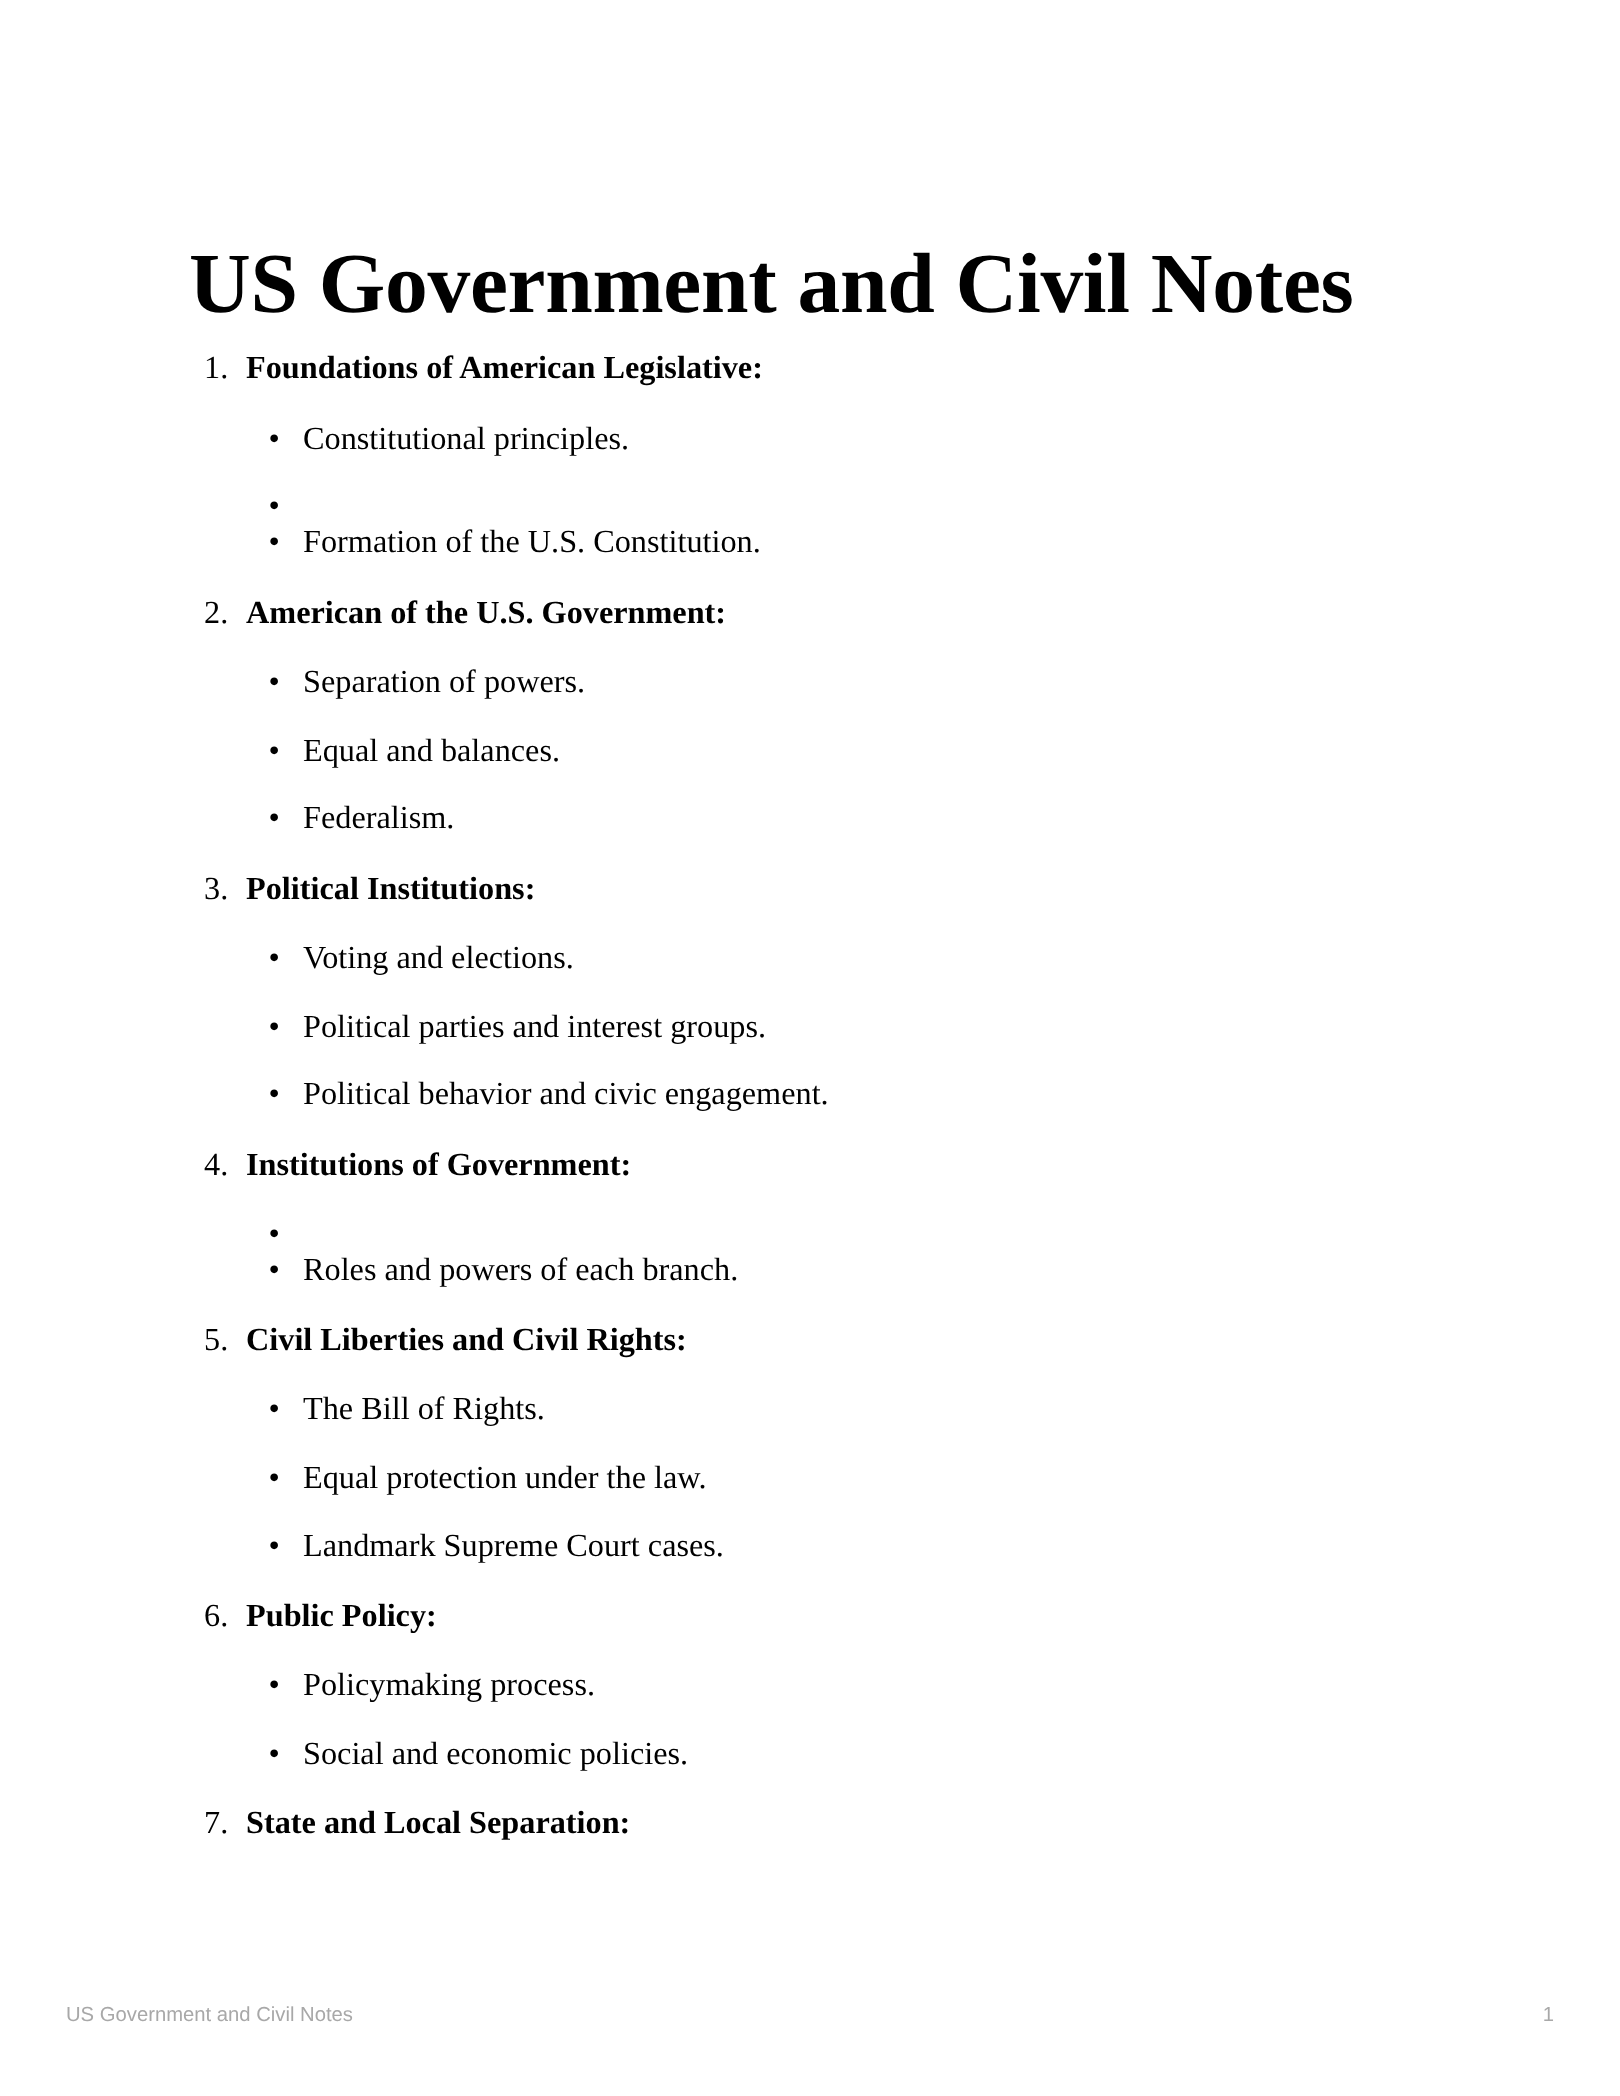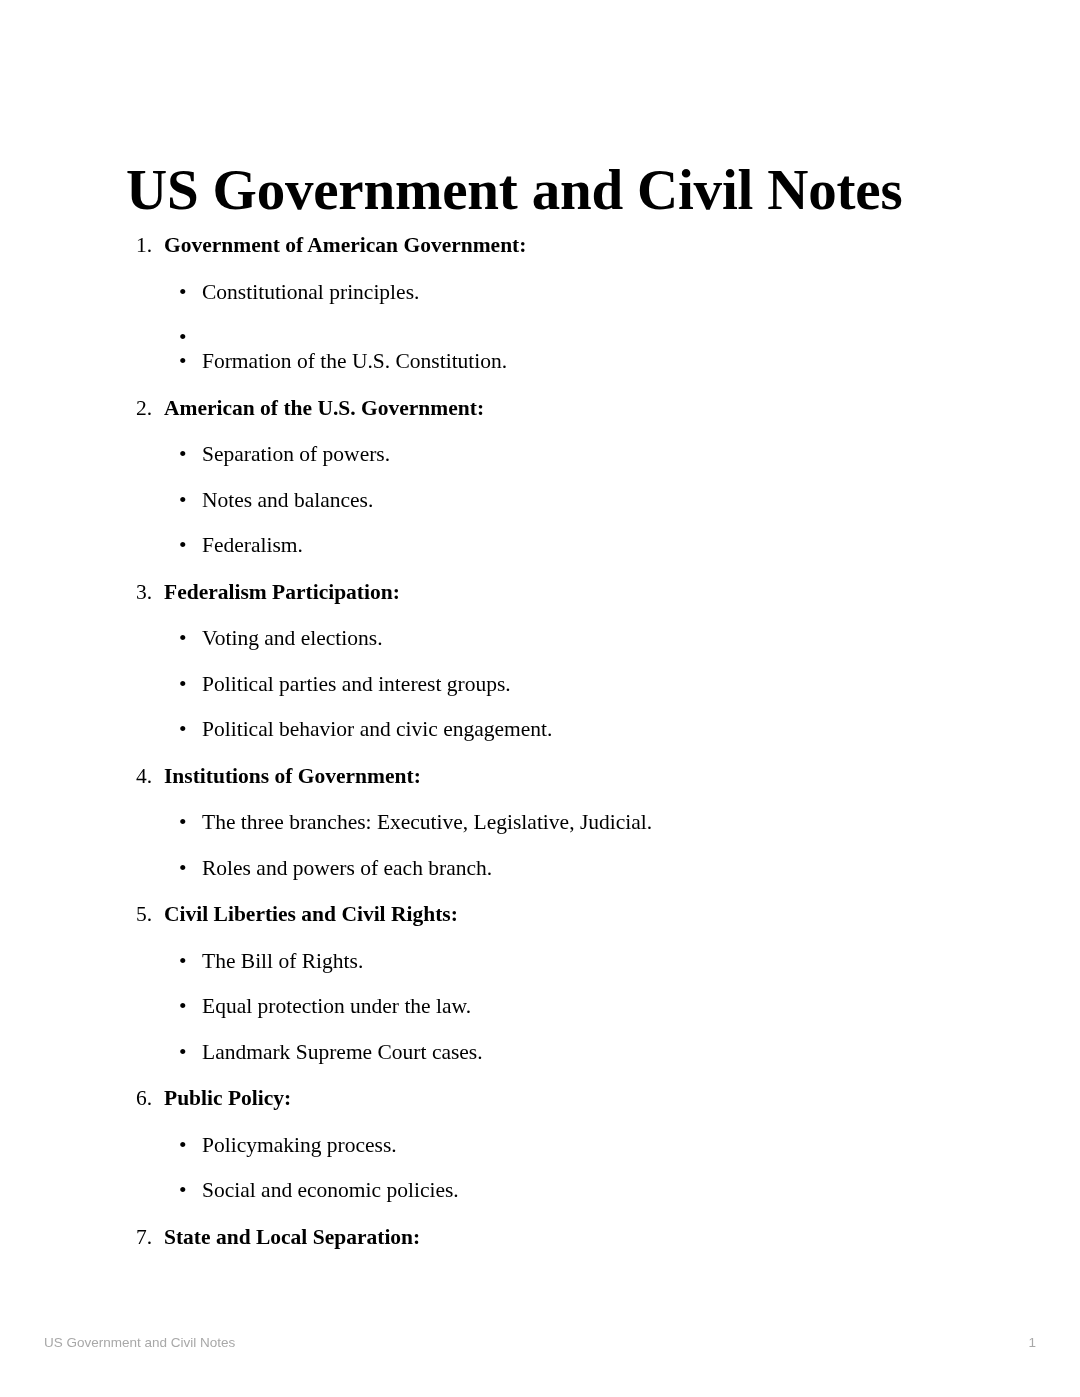--- a/index.html
+++ b/index.html
@@ -120,47 +120,47 @@
 </head>
 <body>
 
 <div class="page">
 
   <h1 class="doc-title">US Government and Civil Notes</h1>
 
   <div class="content">
     <ol class="section-list">
         <li class="section-item">
-          <div class="section-head"><span class="section-number">1.</span><span>Government of American Government:</span></div>
+          <div class="section-head"><span class="section-number">1.</span><span>Foundations of American Legislative:</span></div>
           <ul class="bullet-list">
             <li class="bullet-item"><span class="bullet-dot">•</span><span>Constitutional principles.</span></li>
             <li class="bullet-item"><span class="bullet-dot">•</span></li>
             <li class="bullet-item"><span class="bullet-dot">•</span><span>Formation of the U.S. Constitution.</span></li>
           </ul>
         </li>
         <li class="section-item">
           <div class="section-head"><span class="section-number">2.</span><span>American of the U.S. Government:</span></div>
           <ul class="bullet-list">
             <li class="bullet-item"><span class="bullet-dot">•</span><span>Separation of powers.</span></li>
-            <li class="bullet-item"><span class="bullet-dot">•</span><span>Notes and balances.</span></li>
+            <li class="bullet-item"><span class="bullet-dot">•</span><span>Equal and balances.</span></li>
             <li class="bullet-item"><span class="bullet-dot">•</span><span>Federalism.</span></li>
           </ul>
         </li>
         <li class="section-item">
-          <div class="section-head"><span class="section-number">3.</span><span>Federalism Participation:</span></div>
+          <div class="section-head"><span class="section-number">3.</span><span>Political Institutions:</span></div>
           <ul class="bullet-list">
             <li class="bullet-item"><span class="bullet-dot">•</span><span>Voting and elections.</span></li>
             <li class="bullet-item"><span class="bullet-dot">•</span><span>Political parties and interest groups.</span></li>
             <li class="bullet-item"><span class="bullet-dot">•</span><span>Political behavior and civic engagement.</span></li>
           </ul>
         </li>
         <li class="section-item">
           <div class="section-head"><span class="section-number">4.</span><span>Institutions of Government:</span></div>
           <ul class="bullet-list">
-            <li class="bullet-item"><span class="bullet-dot">•</span><span>The three branches: Executive, Legislative, Judicial.</span></li>
+            <li class="bullet-item"><span class="bullet-dot">•</span></li>
             <li class="bullet-item"><span class="bullet-dot">•</span><span>Roles and powers of each branch.</span></li>
           </ul>
         </li>
         <li class="section-item">
           <div class="section-head"><span class="section-number">5.</span><span>Civil Liberties and Civil Rights:</span></div>
           <ul class="bullet-list">
             <li class="bullet-item"><span class="bullet-dot">•</span><span>The Bill of Rights.</span></li>
             <li class="bullet-item"><span class="bullet-dot">•</span><span>Equal protection under the law.</span></li>
             <li class="bullet-item"><span class="bullet-dot">•</span><span>Landmark Supreme Court cases.</span></li>
           </ul>

